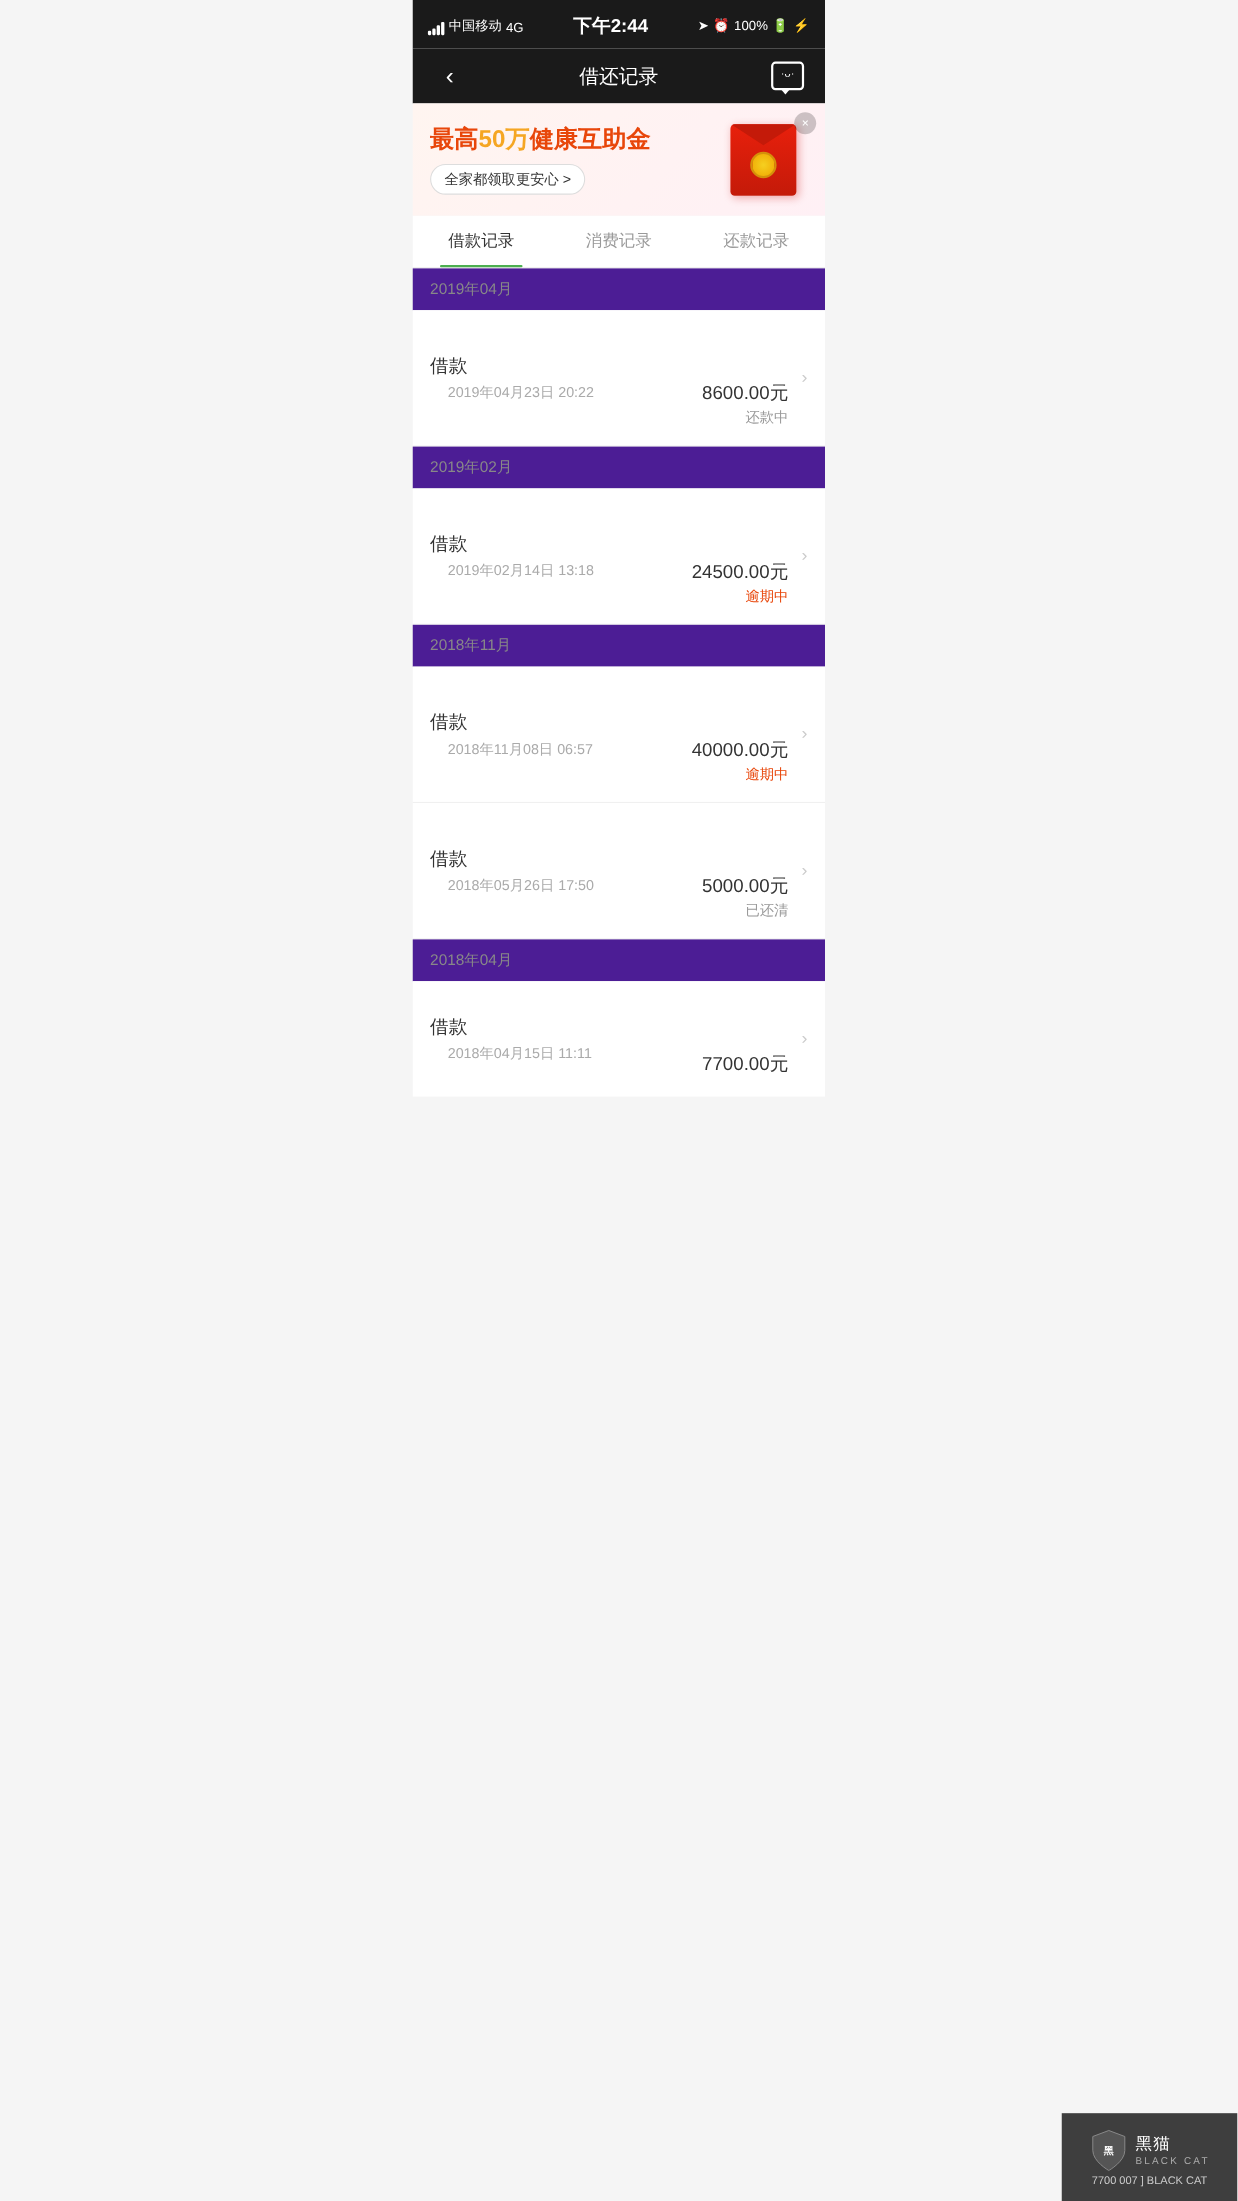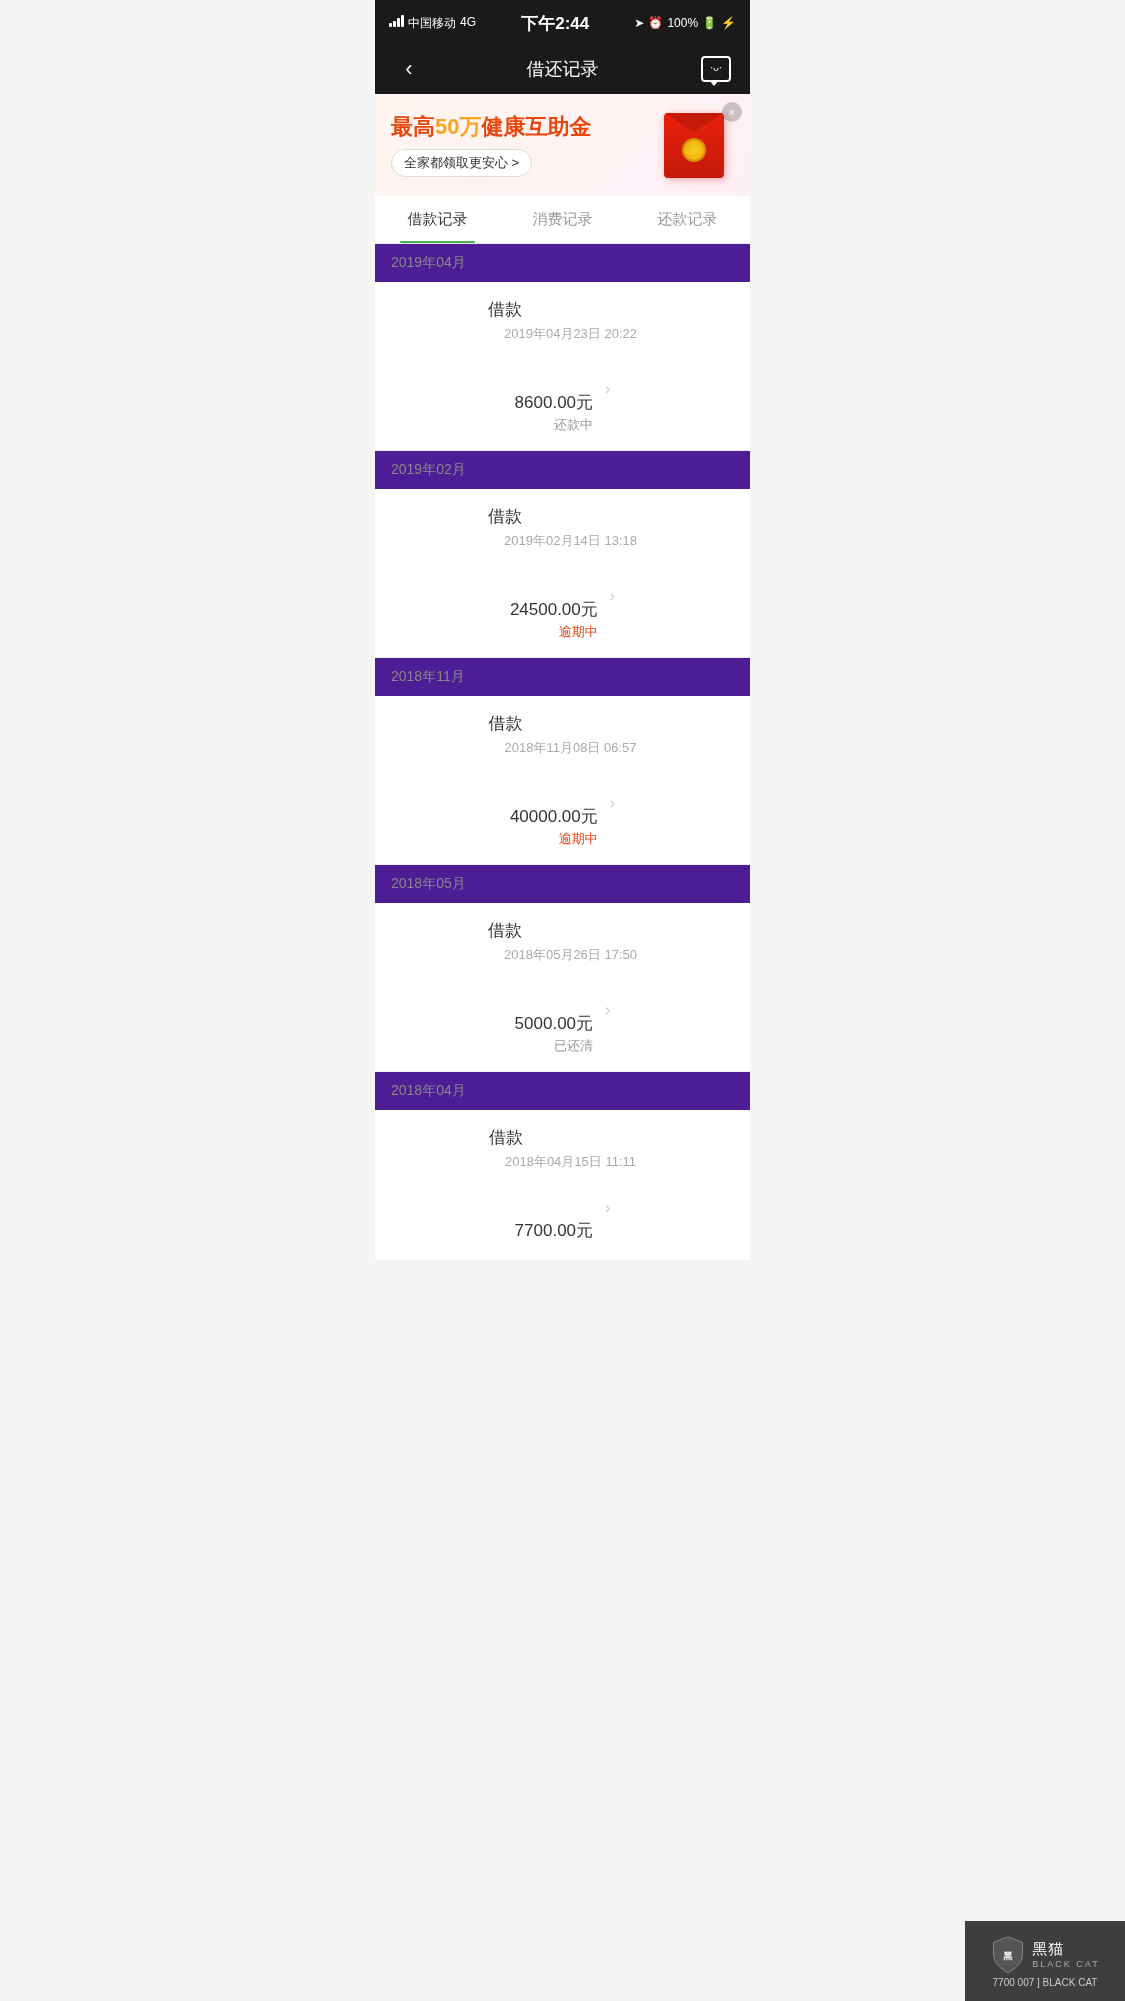--- a/index.html
+++ b/index.html
@@ -16,21 +16,21 @@
     .status-bar {
       background: #1a1a1a;
       color: white;
       display: flex;
       justify-content: space-between;
       align-items: center;
       padding: 6px 14px 4px;
       height: 44px;
       font-size: 12px;
     }
-    .status-left { display: flex; align-items: flex-start; gap: 4px; }
+    .status-left { display: flex; align-items: flex-end; gap: 4px; }
     .status-center { font-size: 17px; font-weight: 600; }
     .status-right { display: flex; align-items: center; gap: 4px; font-size: 12px; }
     .signal-bars { display: flex; align-items: flex-end; gap: 1px; }
     .signal-bar { background: white; width: 3px; border-radius: 1px; }
 
     
     .nav-bar {
       background: #1a1a1a;
       color: white;
       display: flex;
@@ -198,21 +198,20 @@
 
     
     .record-item {
       background: white;
       padding: 16px;
       display: flex;
       align-items: center;
       justify-content: space-between;
       border-bottom: 1px solid #f0f0f0;
       cursor: pointer;
-      flex-direction: column;
     }
     .record-left { flex: 1; }
     .record-type {
       font-size: 17px;
       color: #333;
       font-weight: 400;
       margin-bottom: 4px;
     }
     .record-date {
       font-size: 13px;
@@ -400,23 +399,20 @@
     </div>
     <div class="record-right">
       <div class="record-amount-area">
         <div class="record-amount">40000.00元</div>
         <div class="record-status status-overdue">逾期中</div>
       </div>
       <span class="chevron">›</span>
     </div>
   </div>
 
-  <div class="section-header">
-    <span>2018年05月</span>
-  </div>
   <div class="record-item">
     <div class="record-left">
       <div class="record-type">借款</div>
       <div class="record-date">2018年05月26日 17:50</div>
     </div>
     <div class="record-right">
       <div class="record-amount-area">
         <div class="record-amount">5000.00元</div>
         <div class="record-status status-cleared">已还清</div>
       </div>

